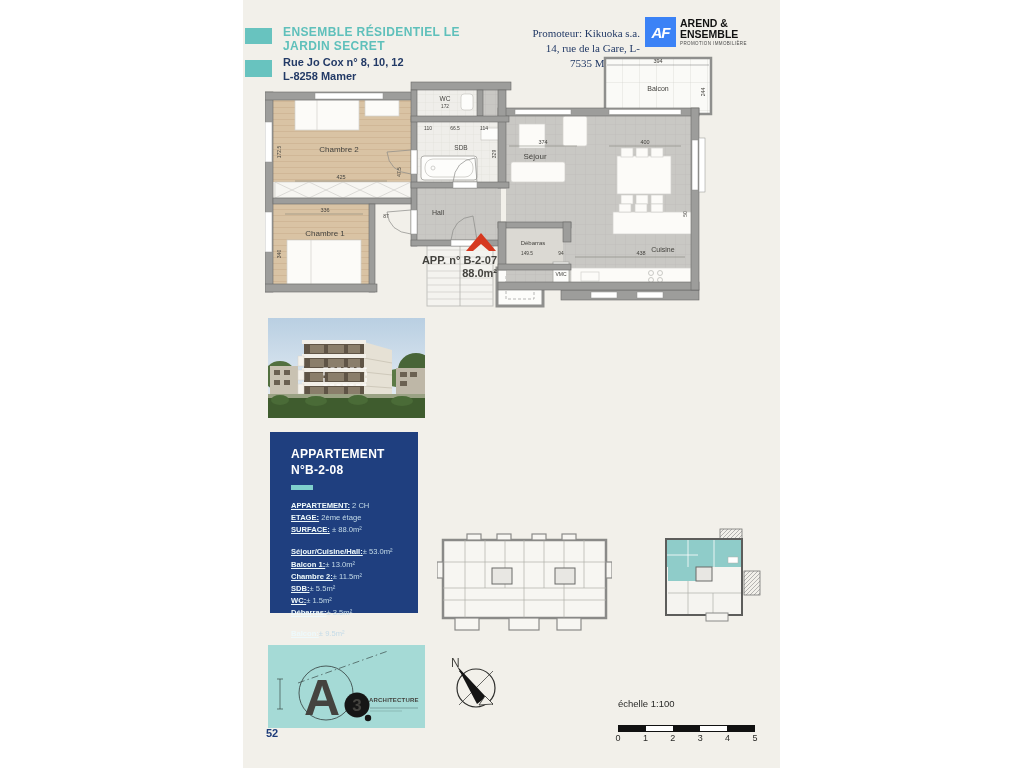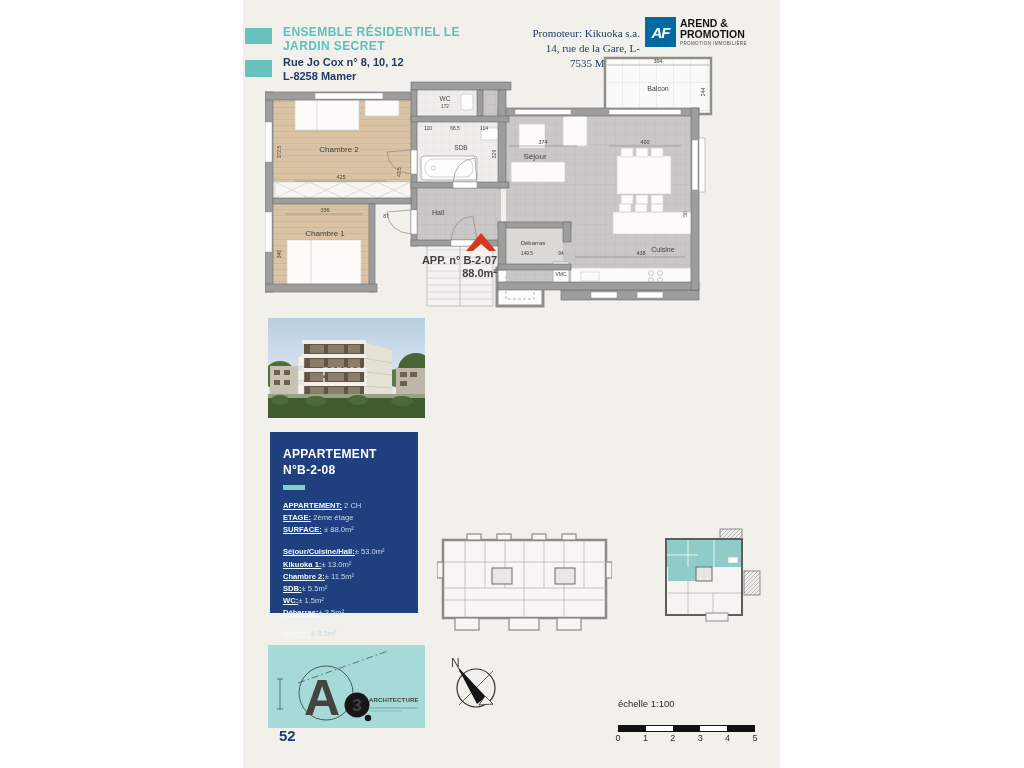--- a/index.html
+++ b/index.html
@@ -10,50 +10,50 @@
   
   .sq{position:absolute;left:2px;width:27px;background:#68c3bf;}
   .sq1{top:28px;height:16px;}
   .sq2{top:60px;height:17px;}
   .header-text{position:absolute;left:40px;top:25px;width:220px;}
   .proj{font-size:12px;font-weight:bold;color:#5fc0bb;letter-spacing:.4px;}
   .addr{font-size:11px;font-weight:bold;color:#233a66;line-height:1.3;margin-top:2px;}
   .promoter{position:absolute;left:282px;top:26px;width:115px;text-align:right;
             font-size:11px;color:#233a66;line-height:1.35;font-family:Liberation Serif, serif;}
   .logo{position:absolute;left:402px;top:17px;display:flex;align-items:flex-start;}
-  .logo-box{width:31px;height:30px;background:#0369a1;color:#fff;display:flex;
+  .logo-box{width:31px;height:30px;background:#3b82f6;color:#fff;display:flex;
             align-items:center;justify-content:center;font-weight:900;font-style:italic;
             font-size:15px;letter-spacing:-1px;}
   .logo-text{margin-left:4px;padding-top:1px;}
   .logo-name{font-size:10.5px;font-weight:900;color:#121212;line-height:1.02;letter-spacing:0;}
   .logo-tag{font-size:4.5px;color:#4a4a4a;letter-spacing:.4px;margin-top:2px;}
 
   
   .panel{position:absolute;left:27px;top:432px;width:148px;height:181px;background:#1f3f7f;
-         box-sizing:border-box;padding:15px 13px;}
+         box-sizing:border-box;padding:15px 21px;}
   .p-title{font-size:12px;font-weight:bold;color:#ffffff;line-height:1.3;letter-spacing:.3px;}
   .p-bar{width:22px;height:5px;background:#7fd0cc;margin:7px 0 10px;}
   .p-line{font-size:7.6px;line-height:1.55;}
   .p-lbl{font-weight:bold;color:#eef9fb;text-decoration:underline;}
   .p-val{color:#c4dbe8;}
   .p-areas{margin-top:11px;}
   .p-row{display:flex;font-size:7.6px;line-height:1.6;}
   .p-row-gap{margin-top:9px;}
 
   
   .scale{position:absolute;left:375px;top:698px;width:137px;}
   .scale-label{font-size:9.5px;color:#2a2a28;margin-bottom:16px;}
   .scale-bar{width:135px;height:5px;border:1px solid #111;display:flex;}
   .scale-bar div{flex:1;}
   .seg-b{background:#111;}
   .seg-w{background:#fff;}
   .scale-ticks{position:relative;height:11px;width:137px;margin-top:1px;}
   .scale-ticks span{position:absolute;transform:translateX(-50%);font-size:9px;color:#2a2a28;}
 
-  .pagenum{position:absolute;left:36px;top:727px;font-size:15px;font-weight:bold;color:#1e3c7a;}
+  .pagenum{position:absolute;left:23px;top:727px;font-size:11px;font-weight:bold;color:#1e3c7a;}
 
   .a3logo{position:absolute;left:25px;top:645px;width:157px;height:83px;background:#a5dad6;}
   .photo{position:absolute;left:25px;top:318px;width:157px;height:100px;background:#cfdce8;}
   .plan{position:absolute;left:22px;top:54px;}
   .siteplan{position:absolute;left:194px;top:532px;}
   .keyplan{position:absolute;left:415px;top:527px;}
   .compass{position:absolute;left:202px;top:653px;}
 
   svg text{font-family:"Liberation Sans",sans-serif;fill:#44433f;}
 </style>
@@ -72,21 +72,21 @@
     </div>
   </div>
   <div class="promoter">
     <div>Promoteur: Kikuoka s.a.</div>
     <div>14, rue de la Gare, L-7535 MERSCH</div>
   </div>
   <div class="logo">
     <div class="logo-box">AF</div>
     <div class="logo-text">
       <div class="logo-name">AREND &amp;</div>
-      <div class="logo-name">PROMOTION</div>
+      <div class="logo-name">ENSEMBLE</div>
       <div class="logo-tag">PROMOTION IMMOBILIÈRE</div>
     </div>
   </div>
 
   <svg class="plan" width="476" height="256" viewBox="0 0 476 256">
     <defs>
       <pattern id="wood" width="140" height="6" patternUnits="userSpaceOnUse">
         <rect width="140" height="6" fill="#d9c3a4"></rect>
           <line x1="0" y1="5.5" x2="140" y2="5.5" stroke="#cbb290" stroke-width="0.7"></line>
       </pattern>
@@ -348,21 +348,21 @@
     <div class="p-bar"></div>
     <div class="p-line"><span class="p-lbl">APPARTEMENT:</span> <span class="p-val">2 CH</span></div>
     <div class="p-line"><span class="p-lbl">ETAGE:</span> <span class="p-val">2ème étage</span></div>
     <div class="p-line"><span class="p-lbl">SURFACE:</span> <span class="p-val">± 88.0m²</span></div>
     <div class="p-areas">
       <div class="p-row">
           <span class="p-lbl">Séjour/Cuisine/Hall:</span>
           <span class="p-val">± 53.0m²</span>
         </div>
       <div class="p-row">
-          <span class="p-lbl">Kikuoka 1:</span>
+          <span class="p-lbl">Balcon 1:</span>
           <span class="p-val">± 13.0m²</span>
         </div>
       <div class="p-row">
           <span class="p-lbl">Chambre 2:</span>
           <span class="p-val">± 11.5m²</span>
         </div>
       <div class="p-row">
           <span class="p-lbl">SDB:</span>
           <span class="p-val">± 5.5m²</span>
         </div>

